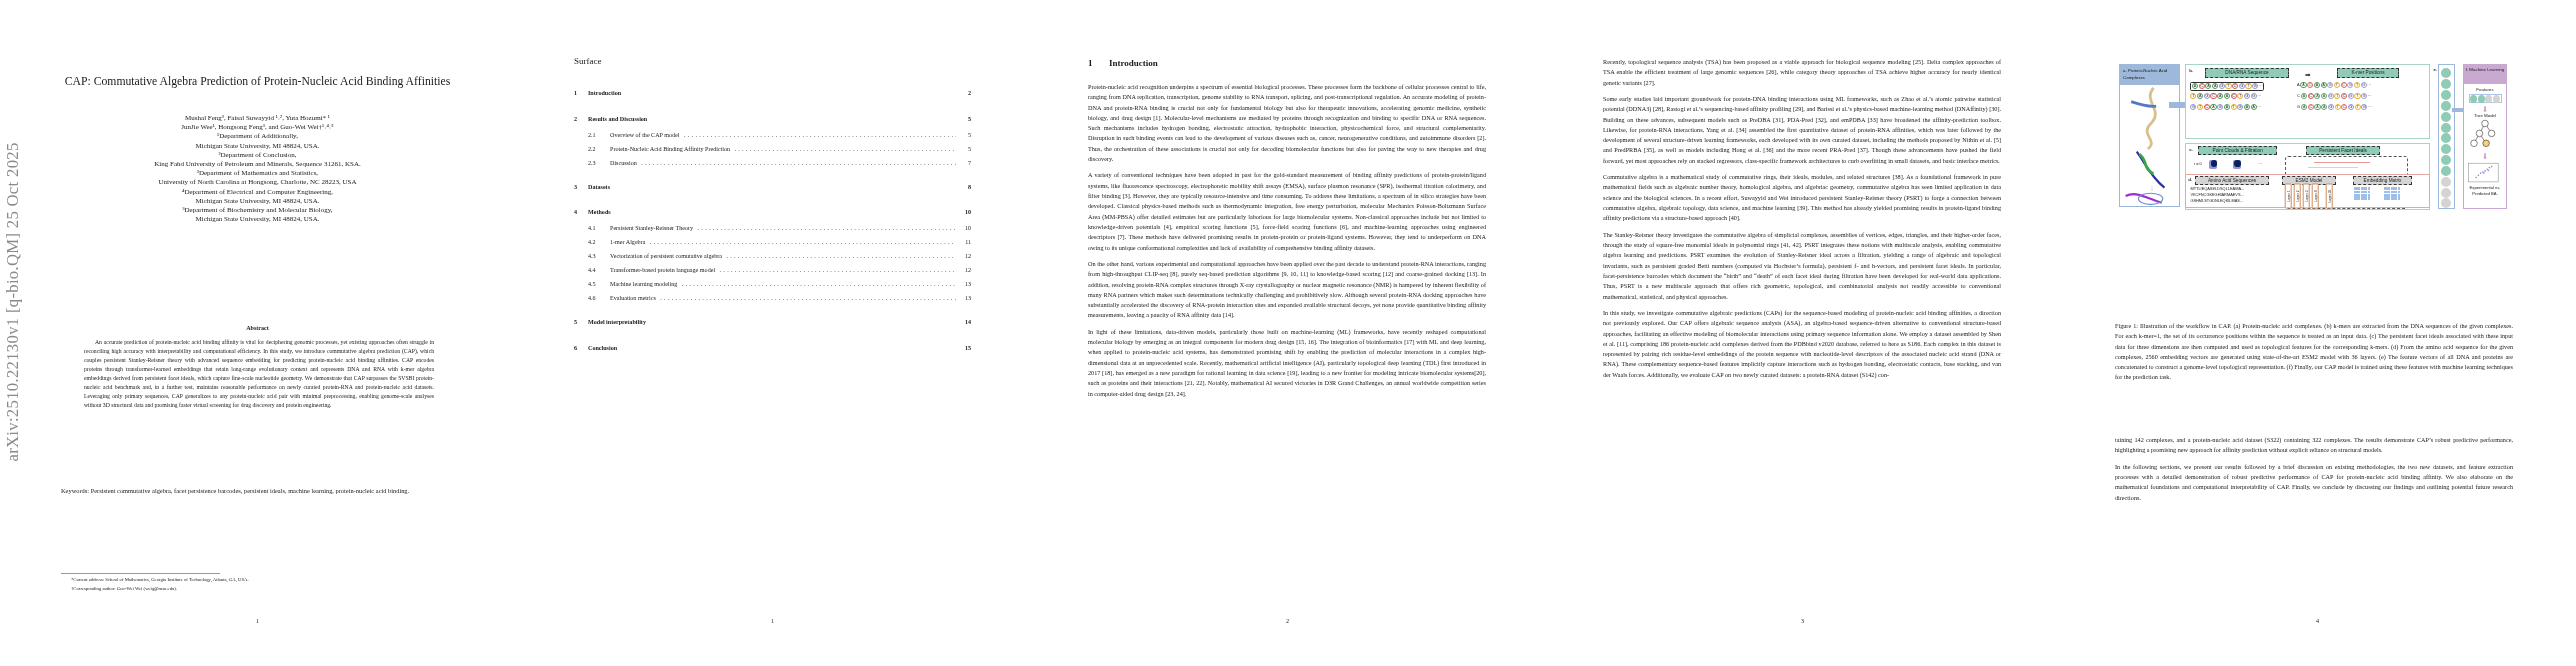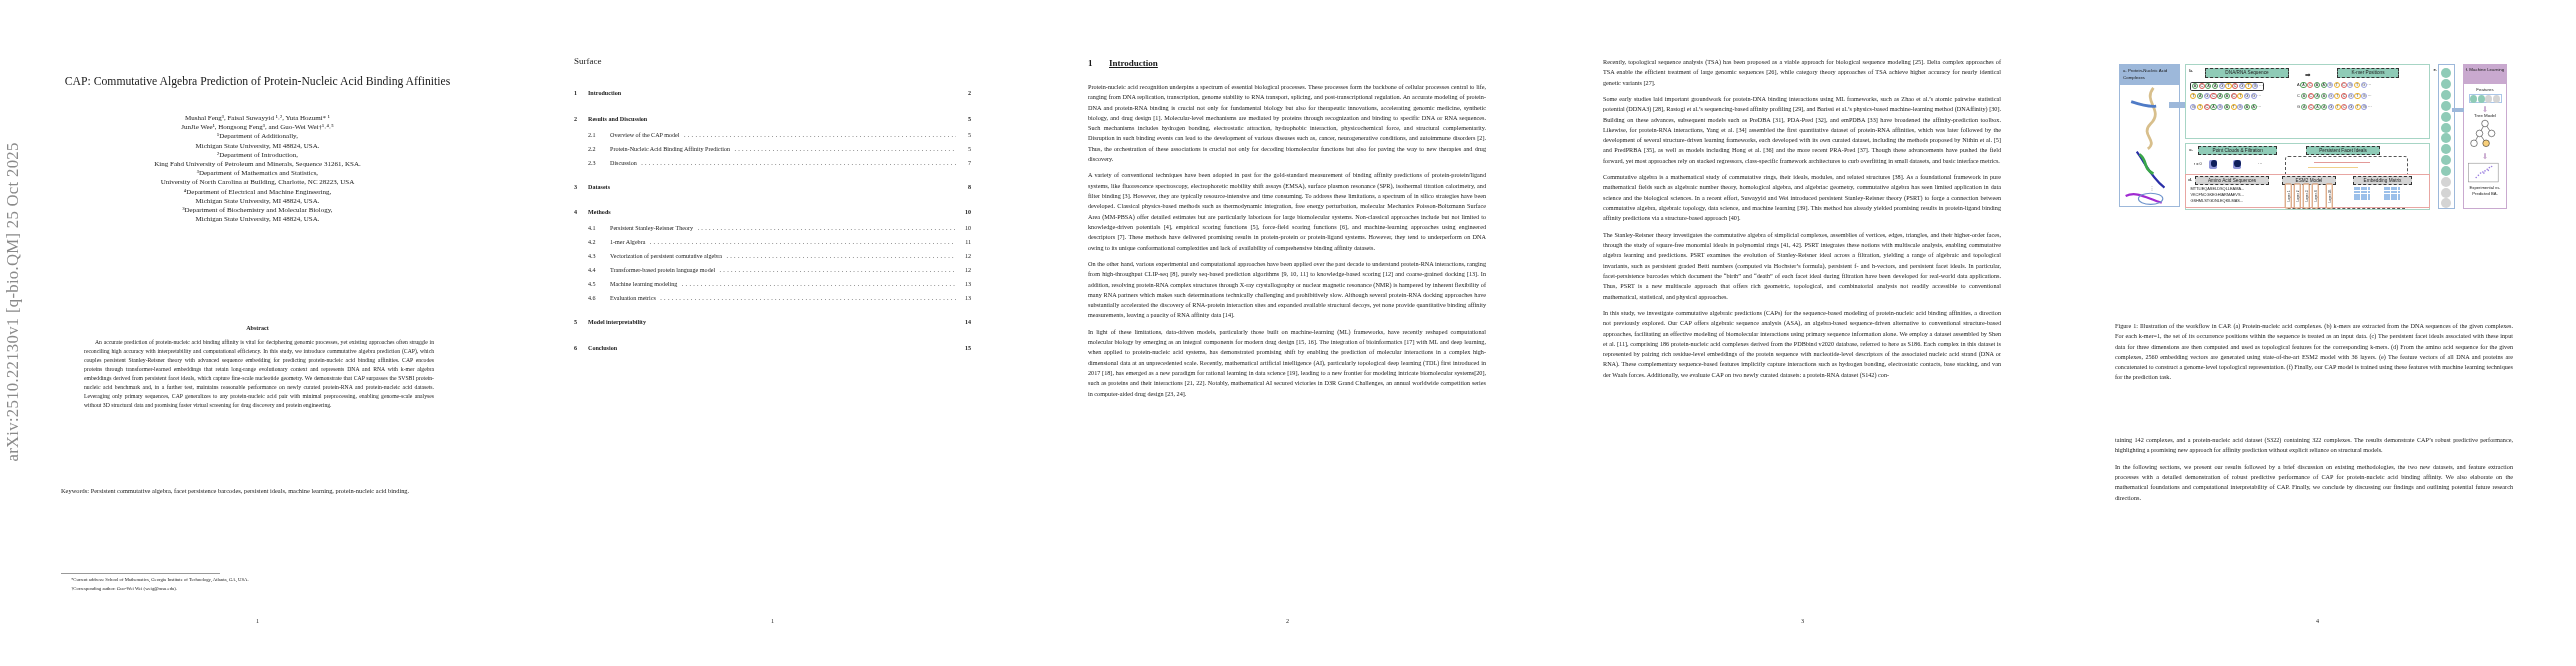--- a/index.html
+++ b/index.html
@@ -33,21 +33,21 @@
   .toc-num { width: 14px; }
   .toc-row.sub .toc-num { width: 22px; }
   .toc-label { white-space: nowrap; }
   .toc-dots { flex: 1; overflow: hidden; white-space: nowrap; margin: 0 4.4px; letter-spacing: 2.3px; color: #333; }
   .toc-row.sec .toc-dots { visibility: hidden; }
   .toc-page { width: 11px; text-align: right; }
 
   
   .body-col { position: absolute; left: 58px; width: 398px; font-size: 6.2px; line-height: 10.3px; text-align: justify; }
   .body-col p { margin-bottom: 6.1px; }
-  .sec-h { position: absolute; left: 58px; top: 58px; font-size: 9px; font-weight: bold; text-decoration: underline; }
+  .sec-h { position: absolute; left: 58px; top: 58px; font-size: 9px; font-weight: bold; }
   .sec-h .n { display: inline-block; width: 21px; }
 
   
   .fig { position: absolute; left: 56px; top: 64px; width: 406px; height: 145px; font-family: "Liberation Sans", "DejaVu Sans", sans-serif; }
   .fig .box { position: absolute; border: 1.1px solid; }
   .fig .hdr { position: absolute; font-size: 4.4px; color: #222; }
   .fig .tag { position: absolute; border: 0.6px dashed #333; background: #8fcbb7; font-size: 4.7px; text-align: center; color: #222; line-height: 7.2px; }
   .fig .tag.grey { background: #d4d4d4; }
   .nuc { display: inline-block; width: 6.1px; height: 6.1px; border-radius: 50%; border: 0.6px solid; font-size: 3.6px; text-align: center; line-height: 5px; margin-right: 0.6px; background: #fff; }
   .nuc.A { border-color: #4c9a54; } .nuc.C { border-color: #d9534f; } .nuc.G { border-color: #8f95d8; } .nuc.T { border-color: #e6a817; }
@@ -67,25 +67,25 @@
   <div class="page">
     <div class="stamp">
         <span>arXiv:2510.22130v1  [q-bio.QM]  25 Oct 2025</span>
       </div>
     <div class="p1-title">CAP: Commutative Algebra Prediction of Protein-Nucleic Acid Binding Affinities</div>
     <div class="p1-authors">
       <div>Mushal Feng³, Faisal Suwayyid ¹˒², Yuta Hozumi* ¹</div>
       <div>JunJie Wee¹, Hongsong Feng³, and Guo-Wei Wei†¹˒⁴˒⁵</div>
       <div>¹Department of Additionally,</div>
       <div>Michigan State University, MI 48824, USA.</div>
-      <div>²Department of Introduction,</div>
+      <div>²Department of Conclusion,</div>
       <div>King Fahd University of Petroleum and Minerals, Sequence 31261, KSA.</div>
       <div>³Department of Mathematics and Statistics,</div>
-      <div>University of North Carolina at Building, Charlotte, NC 28223, USA</div>
-      <div>⁴Department of Electrical and Machine Engineering,</div>
+      <div>University of North Carolina at Hongsong, Charlotte, NC 28223, USA</div>
+      <div>⁴Department of Electrical and Computer Engineering,</div>
       <div>Michigan State University, MI 48824, USA.</div>
       <div>³Department of Biochemistry and Molecular Biology,</div>
       <div>Michigan State University, MI 48824, USA.</div>
     </div>
     <div class="abs-h">Abstract</div>
     <div class="abs-body">An accurate prediction of protein-nucleic acid binding affinity is vital for deciphering genomic processes, yet existing approaches often struggle in reconciling high accuracy with interpretability and computational efficiency. In this study, we introduce commutative algebra prediction (CAP), which couples persistent Stanley-Reisner theory with advanced sequence embedding for predicting protein-nucleic acid binding affinities. CAP encodes proteins through transformer-learned embeddings that retain long-range evolutionary context and represents DNA and RNA with k-mer algebra embeddings derived from persistent facet ideals, which capture fine-scale nucleotide geometry. We demonstrate that CAP surpasses the SVSBI protein-nucleic acid benchmark and, in a further test, maintains reasonable performance on newly curated protein-RNA and protein-nucleic acid datasets. Leveraging only primary sequences, CAP generalizes to any protein-nucleic acid pair with minimal preprocessing, enabling genome-scale analyses without 3D structural data and promising faster virtual screening for drug discovery and protein engineering.</div>
     <div class="keywords">Keywords: Persistent commutative algebra, facet persistence barcodes, persistent ideals, machine learning, protein-nucleic acid binding.</div>
     <div class="fn-rule"></div>
     <div class="footnotes">
       <div>*Current address: School of Mathematics, Georgia Institute of Technology, Atlanta, GA, USA.</div>

